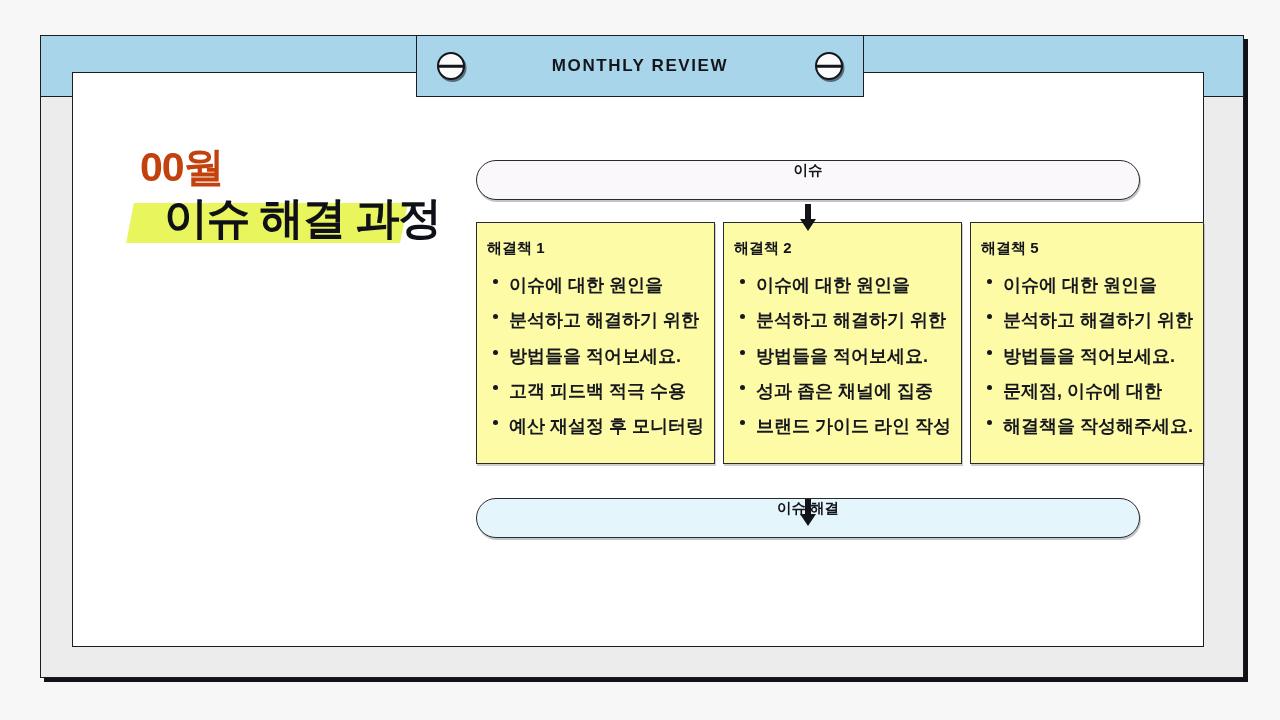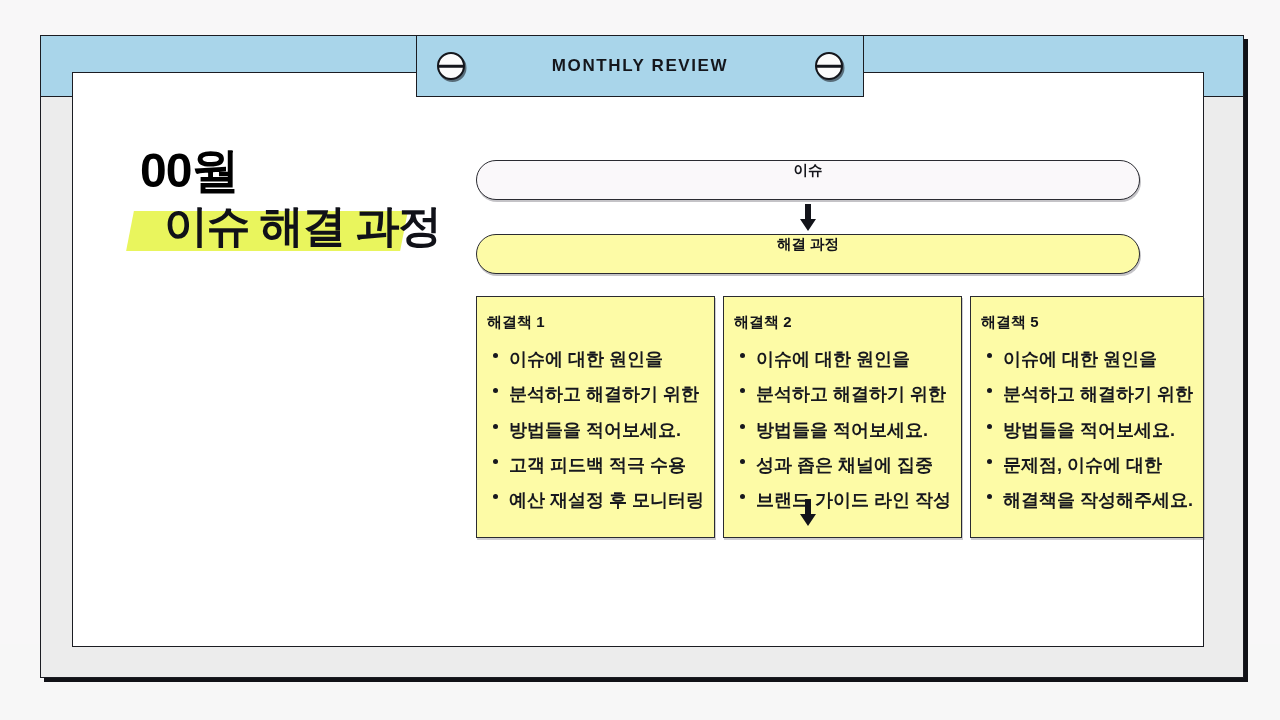--- a/index.html
+++ b/index.html
@@ -94,24 +94,24 @@
     z-index: 5;
   }
 
   
   .headline {
     position: absolute;
     left: 140px; top: 146px;
     z-index: 7;
   }
   .headline-line1 {
-    font-size: 48px;
+    font-size: 41px;
     font-weight: bold;
     letter-spacing: -1px;
-    color: #000000;
+    color: #c2410c;
     line-height: 1.06;
   }
   .headline-line2-wrap {
     position: relative;
     display: inline-block;
     margin-top: 6px;
   }
   .hl-mark {
     position: absolute;
     left: -10px; top: 8px;
@@ -241,23 +241,20 @@
   <div class="flow">
 
     <div class="pill pill-issue">
       <span>이슈</span>
     </div>
 
     <svg class="arrow arrow-1" viewBox="0 0 22 28">
       <path d="M8 0 h6 v15 h5 L11 27 L3 15 h5 z" fill="#13141a"></path>
     </svg>
 
-    <div class="pill pill-process">
-      <span>해결 과정</span>
-    </div>
 
     <div class="cols">
 
       <div class="col">
         <div class="col-title">해결책 1</div>
         <ul>
           <li>이슈에 대한 원인을</li>
           <li>분석하고 해결하기 위한</li>
           <li>방법들을 적어보세요.</li>
           <li>고객 피드백 적극 수용</li>
@@ -286,15 +283,18 @@
           <li>해결책을 작성해주세요.</li>
         </ul>
       </div>
 
     </div>
 
     <svg class="arrow arrow-2" viewBox="0 0 22 28">
       <path d="M8 0 h6 v15 h5 L11 27 L3 15 h5 z" fill="#13141a"></path>
     </svg>
 
+    <div class="pill pill-resolved">
+      <span>이슈 해결</span>
+    </div>
 
   </div>
 </div>
 
 </body></html>

